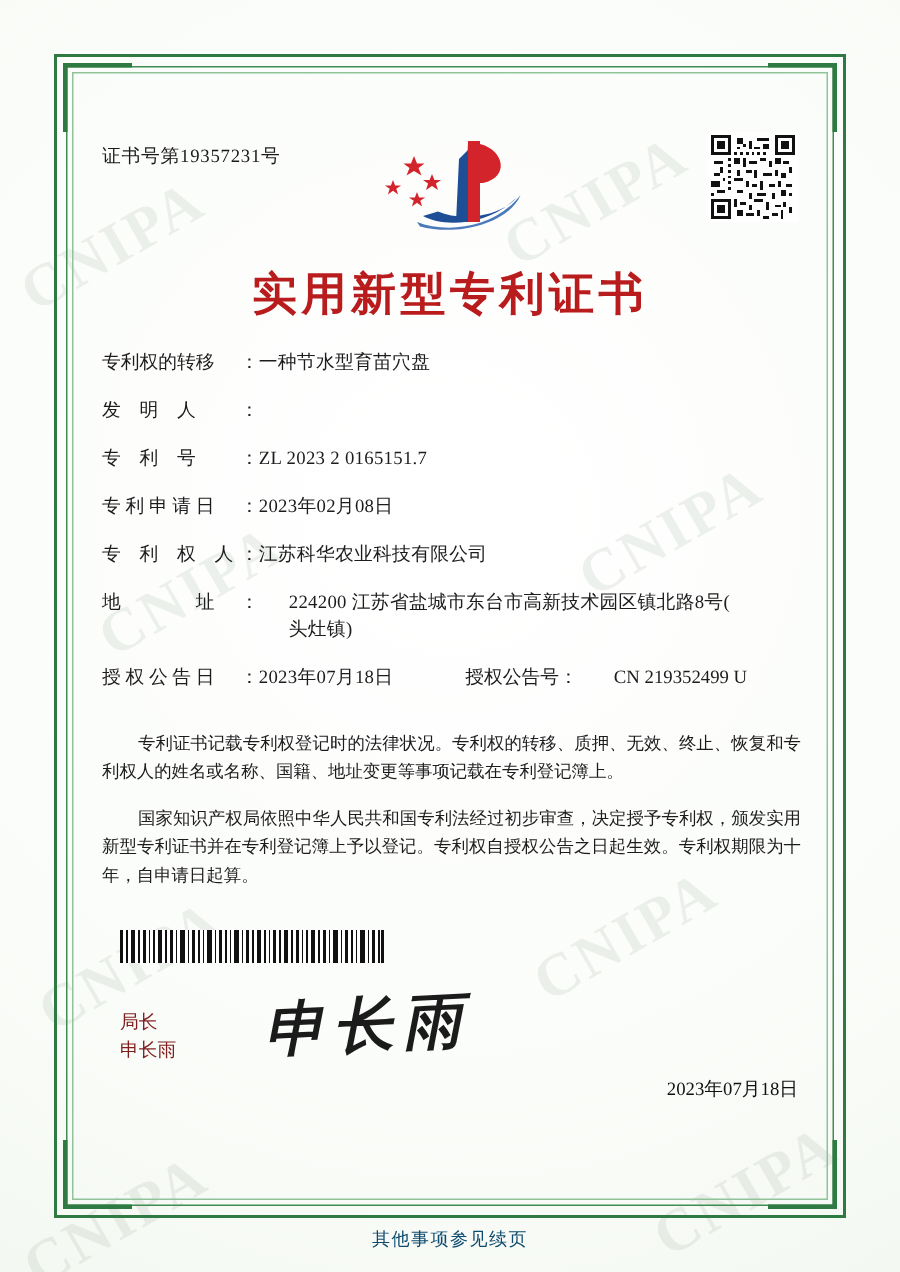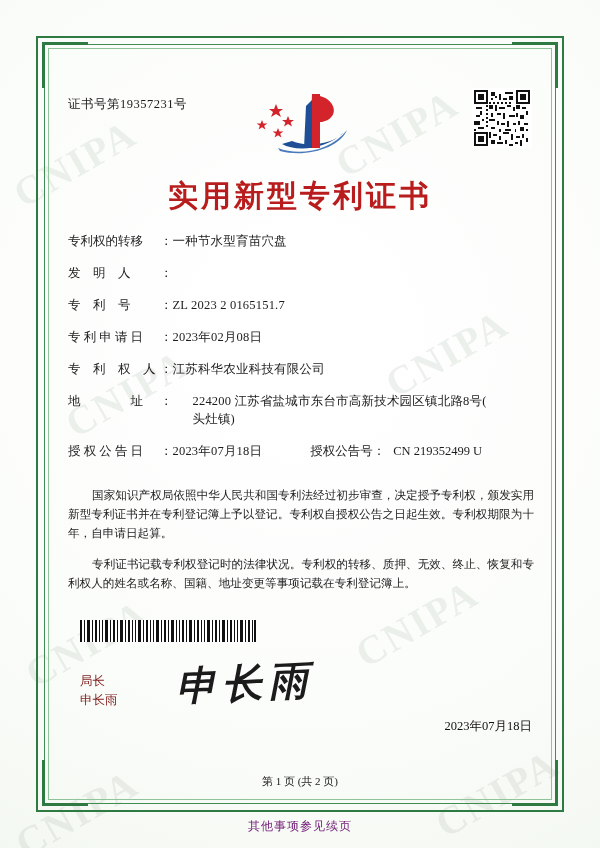--- a/index.html
+++ b/index.html
@@ -155,21 +155,21 @@
     margin-left: 20px;
   }
   .frow.inline-two .fvalue {
     flex: 0 0 auto;
   }
   .second-label {
     margin-left: 48px;
     white-space: nowrap;
   }
   .second-value {
-    margin-left: 8px;
+    margin-left: 24px;
     white-space: nowrap;
   }
 
   
   .body-text {
     position: absolute;
     left: 68px; top: 486px;
     width: 466px;
     font-size: 11.6px;
     line-height: 19px;
@@ -222,21 +222,21 @@
     text-align: center;
     font-size: 11px;
     color: #222;
   }
   .footnote {
     position: absolute;
     left: 0; right: 0;
     top: 818px;
     text-align: center;
     font-size: 12px;
-    color: #701a75;
+    color: #0c4a6e;
     letter-spacing: 1px;
   }
 </style>
 </head>
 <body>
 
 <div class="page">
   <div class="bg-tint"></div>
 
   <div class="wm wm1">CNIPA</div>
@@ -427,22 +427,22 @@
       <div class="fcolon">：</div>
       <div class="fvalue">2023年07月18日</div>
       <div class="second-label">授权公告号</div>
       <div>：</div>
       <div class="second-value">CN 219352499 U</div>
     </div>
 
   </div>
 
   <div class="body-text">
+    <p>专利证书记载专利权登记时的法律状况。专利权的转移、质押、无效、终止、恢复和专利权人的姓名或名称、国籍、地址变更等事项记载在专利登记簿上。</p>
     <p>国家知识产权局依照中华人民共和国专利法经过初步审查，决定授予专利权，颁发实用新型专利证书并在专利登记簿上予以登记。专利权自授权公告之日起生效。专利权期限为十年，自申请日起算。</p>
-    <p>专利证书记载专利权登记时的法律状况。专利权的转移、质押、无效、终止、恢复和专利权人的姓名或名称、国籍、地址变更等事项记载在专利登记簿上。</p>
   </div>
 
   <div class="barcode">
     <svg width="176" height="22" viewBox="0 0 176 22" shape-rendering="crispEdges">
       <rect width="176" height="22" fill="#ffffff"></rect>
       <g fill="#111111">
         <rect x="0" y="0" width="2" height="22"></rect>
           <rect x="4" y="0" width="1" height="22"></rect>
         <rect x="7" y="0" width="3" height="22"></rect>
           <rect x="12" y="0" width="1" height="22"></rect>
@@ -495,15 +495,14 @@
     </svg>
   </div>
 
   <div class="sig-label">
     <div>局长</div>
     <div>申长雨</div>
   </div>
   <div class="sig-script">申长雨</div>
   <div class="issue-date">2023年07月18日</div>
 
-  <div class="page-num">第 1 页 (共 2 页)</div>
   <div class="footnote">其他事项参见续页</div>
 </div>
 
 </body></html>

